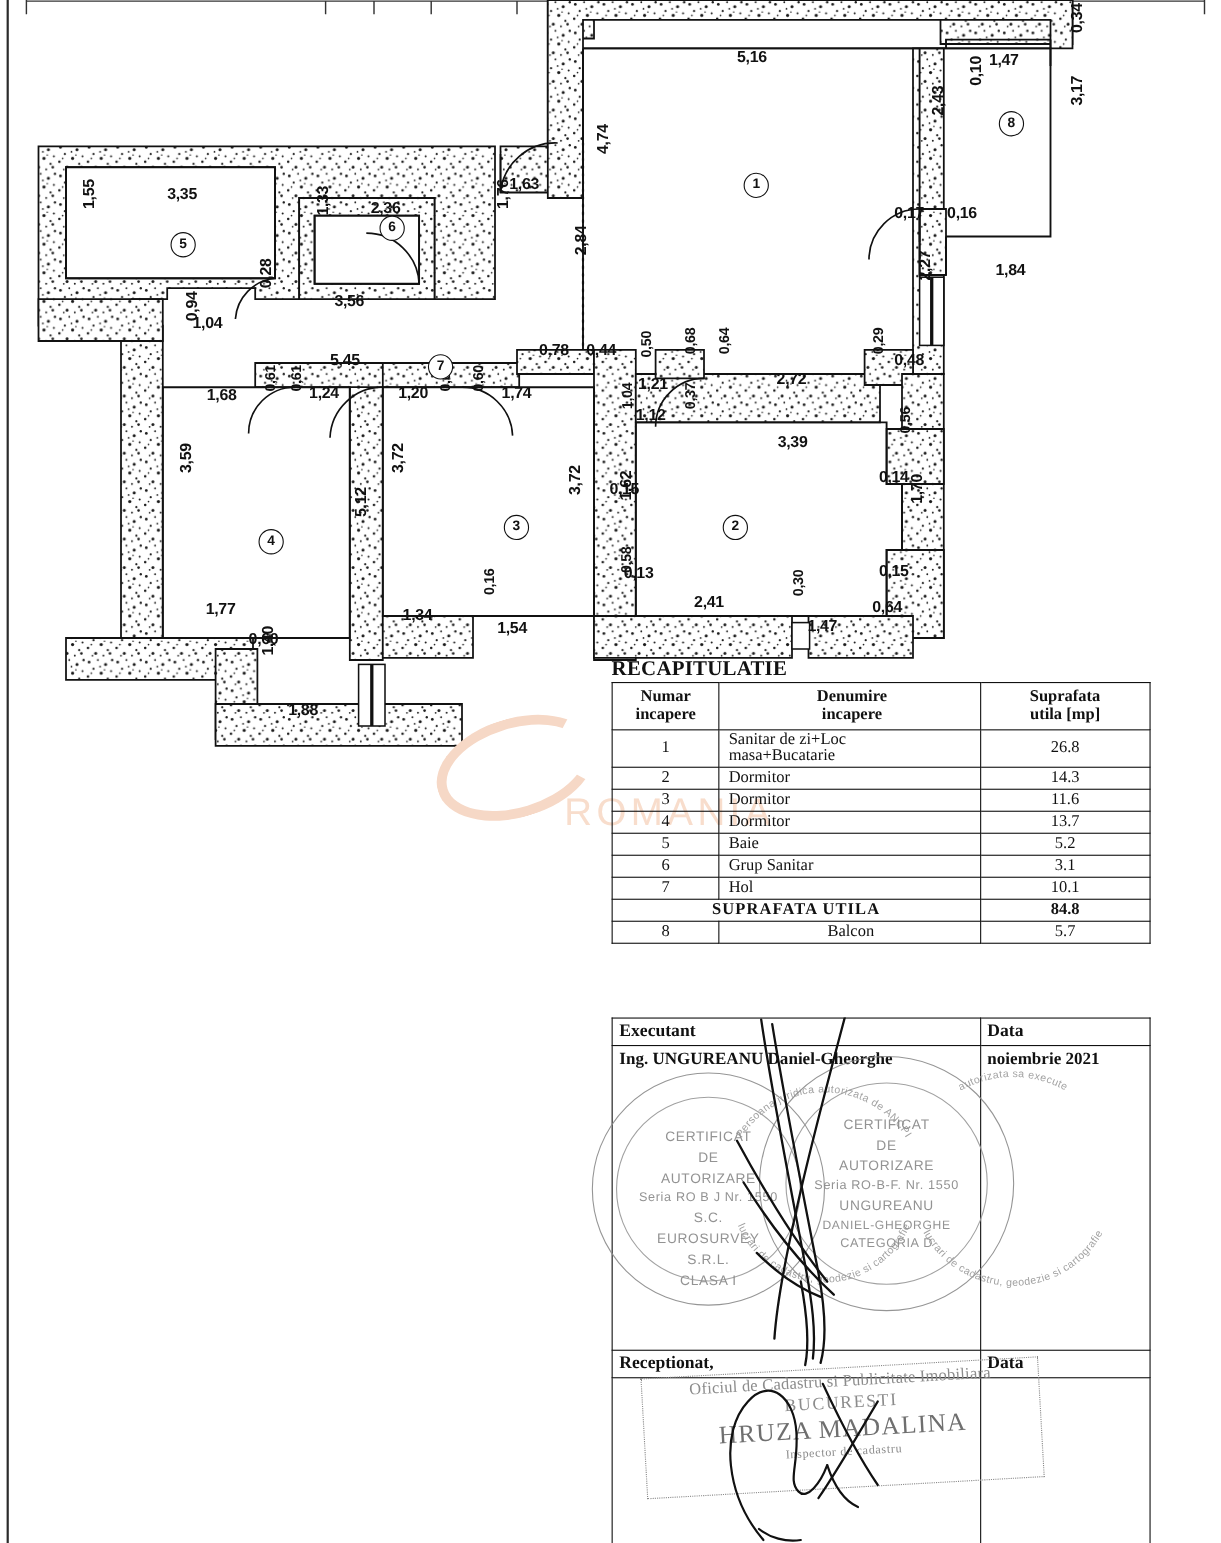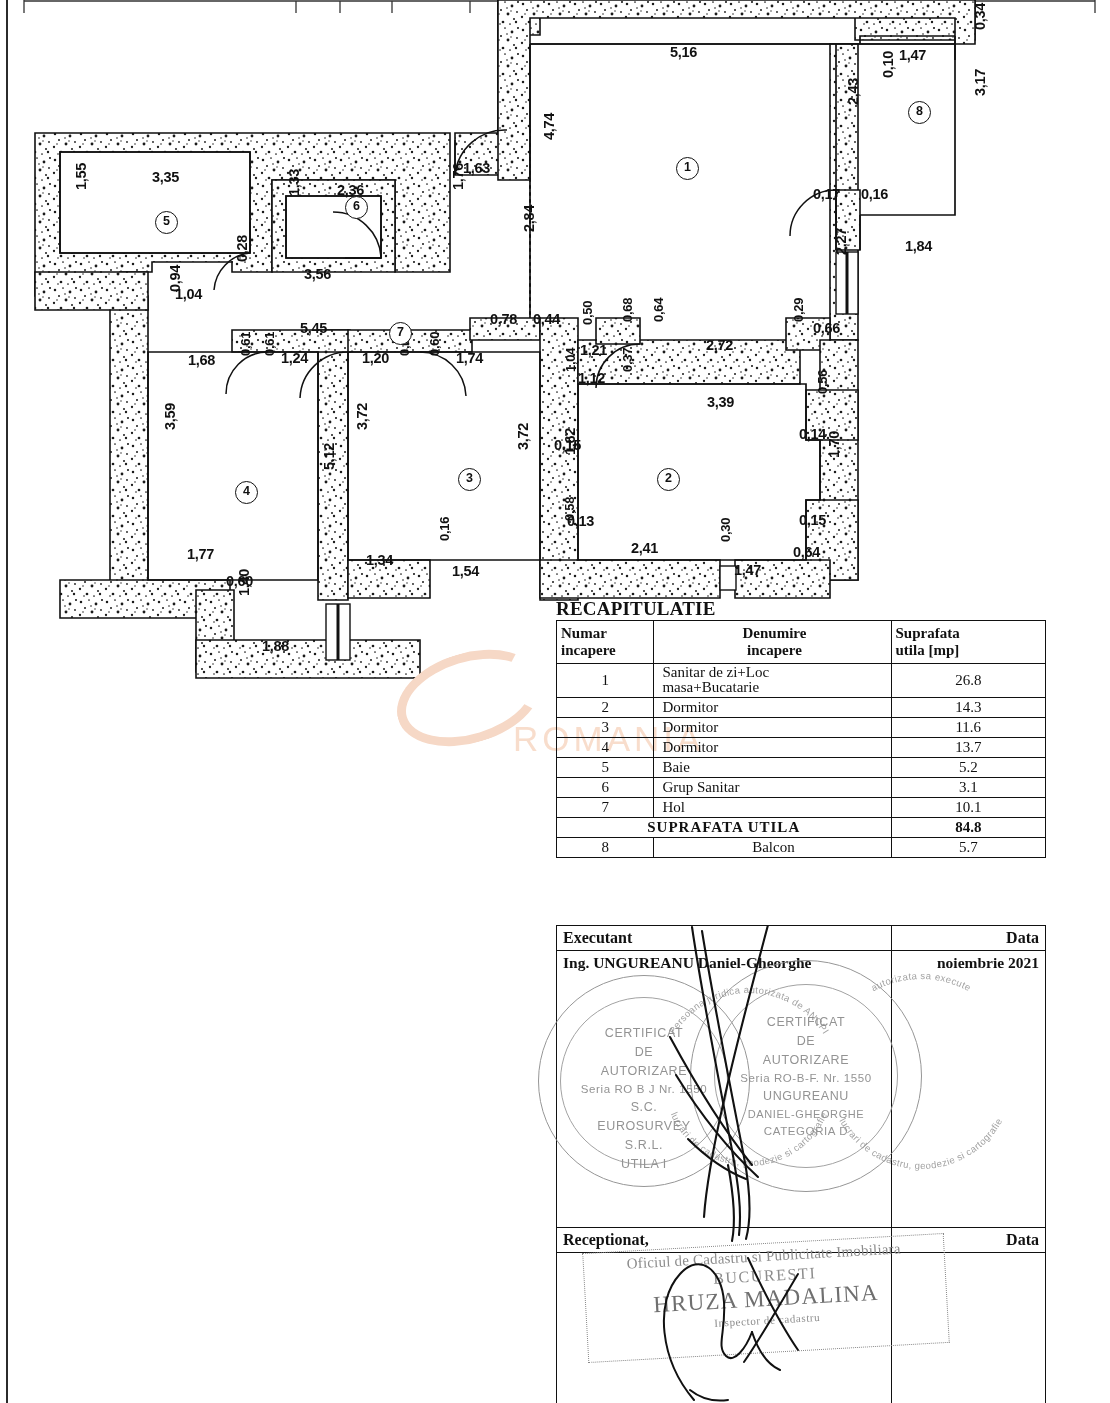--- a/index.html
+++ b/index.html
@@ -42,38 +42,38 @@
   
   #recap-title{position:absolute;left:556px;top:598px;
        font-family:"Liberation Serif",serif;font-size:19px;font-weight:bold;
        letter-spacing:.2px;z-index:8;}
 
   #recap{position:absolute;left:556px;top:620px;width:490px;z-index:8;
          border-collapse:collapse;background:transparent;}
   #recap td,#recap th{border:1.4px solid #111;
          font-family:"Liberation Serif",serif;font-size:15px;
          padding:1px 6px;color:#111;background:transparent;}
-  #recap th{font-weight:bold;text-align:left;line-height:1.12;padding:4px 4px;}
+  #recap th{font-weight:bold;text-align:center;line-height:1.12;padding:4px 4px;}
   .c-num{width:90px;text-align:center;}
   .c-name{width:243px;text-align:left;padding-left:8px !important;}
   .c-area{width:155px;text-align:center;}
   .two-line{line-height:1.05;text-align:left;padding-left:8px !important;}
   .tot-row td{font-weight:bold;text-align:center;font-size:16px;
               letter-spacing:1px;padding:7px 6px;}
   .tot-row td.c-area{letter-spacing:0;}
   .balcon-name{text-align:center !important;}
 
   
   #sigblock{position:absolute;left:556px;top:925px;width:490px;z-index:8;
             border-collapse:collapse;}
   #sigblock td{border:1.4px solid #111;font-family:"Liberation Serif",serif;
             font-size:16px;font-weight:bold;padding:3px 6px;vertical-align:top;
             color:#111;}
   .sig-left{width:335px;}
-  .sig-right{width:155px;text-align:right;}
+  .sig-right{width:155px;}
   .exec-name{font-size:15.5px;font-weight:bold;white-space:nowrap;}
   .cell-tall{height:270px;}
   .cell-tall2{height:165px;}
   .date-val{font-size:15.5px;font-weight:bold;}
 
   
   .stamp{position:absolute;pointer-events:none;z-index:9;}
   .round-stamp{border:1.6px solid #8d8d8d;border-radius:50%;
        color:#8a8a8a;font-family:"Liberation Sans",sans-serif;
        text-align:center;opacity:.92;}
@@ -265,21 +265,21 @@
   <div class="dim v" style="left:167px;top:292px;">0,94</div>
 
   <div class="dim" style="left:300px;top:320px;">5,45</div>
   <div class="dim" style="left:490px;top:311px;">0,78</div>
   <div class="dim" style="left:533px;top:311px;">0,44</div>
   <div class="dim v sm" style="left:580px;top:325px;">0,50</div>
   <div class="dim v sm" style="left:620px;top:322px;">0,68</div>
   <div class="dim v sm" style="left:651px;top:322px;">0,64</div>
   <div class="dim" style="left:706px;top:337px;">2,72</div>
   <div class="dim v sm" style="left:791px;top:322px;">0,29</div>
-  <div class="dim" style="left:813px;top:320px;">0,66</div>
+  <div class="dim" style="left:813px;top:320px;">0,48</div>
   <div class="dim" style="left:580px;top:342px;">1,21</div>
   <div class="dim" style="left:578px;top:370px;">1,12</div>
   <div class="dim v sm" style="left:563px;top:372px;">1,04</div>
   <div class="dim v sm" style="left:620px;top:372px;">0,37</div>
   <div class="dim" style="left:707px;top:394px;">3,39</div>
   <div class="dim v sm" style="left:815px;top:394px;">0,56</div>
   <div class="dim" style="left:799px;top:426px;">0,14</div>
   <div class="dim v" style="left:826px;top:458px;">1,70</div>
   <div class="dim" style="left:799px;top:512px;">0,15</div>
   <div class="dim" style="left:793px;top:544px;">0,64</div>
@@ -432,21 +432,21 @@
       </text>
     </svg>
     <div class="rs-lines" style="top:48px;">
       <div>CERTIFICAT</div>
       <div>DE</div>
       <div>AUTORIZARE</div>
       <div style="font-size:11.5px;">Seria RO  B   J Nr. 1550</div>
       <div>S.C.</div>
       <div>EUROSURVEY</div>
       <div>S.R.L.</div>
-      <div>UTILA I</div>
+      <div>CLASA I</div>
     </div>
   </div>
 
   <div class="stamp round-stamp" style="left:690px;top:960px;width:230px;height:230px;">
     <div class="rs-inner" style="left:23px;top:23px;right:23px;bottom:23px;"></div>
     <svg class="arc-txt" viewBox="0 0 230 230">
       <defs>
         <path id="arcTopR" d="M 18,115 A 97,97 0 0 1 212,115"></path>
         <path id="arcBotR" d="M 22,115 A 93,93 0 0 0 208,115"></path>
       </defs>

